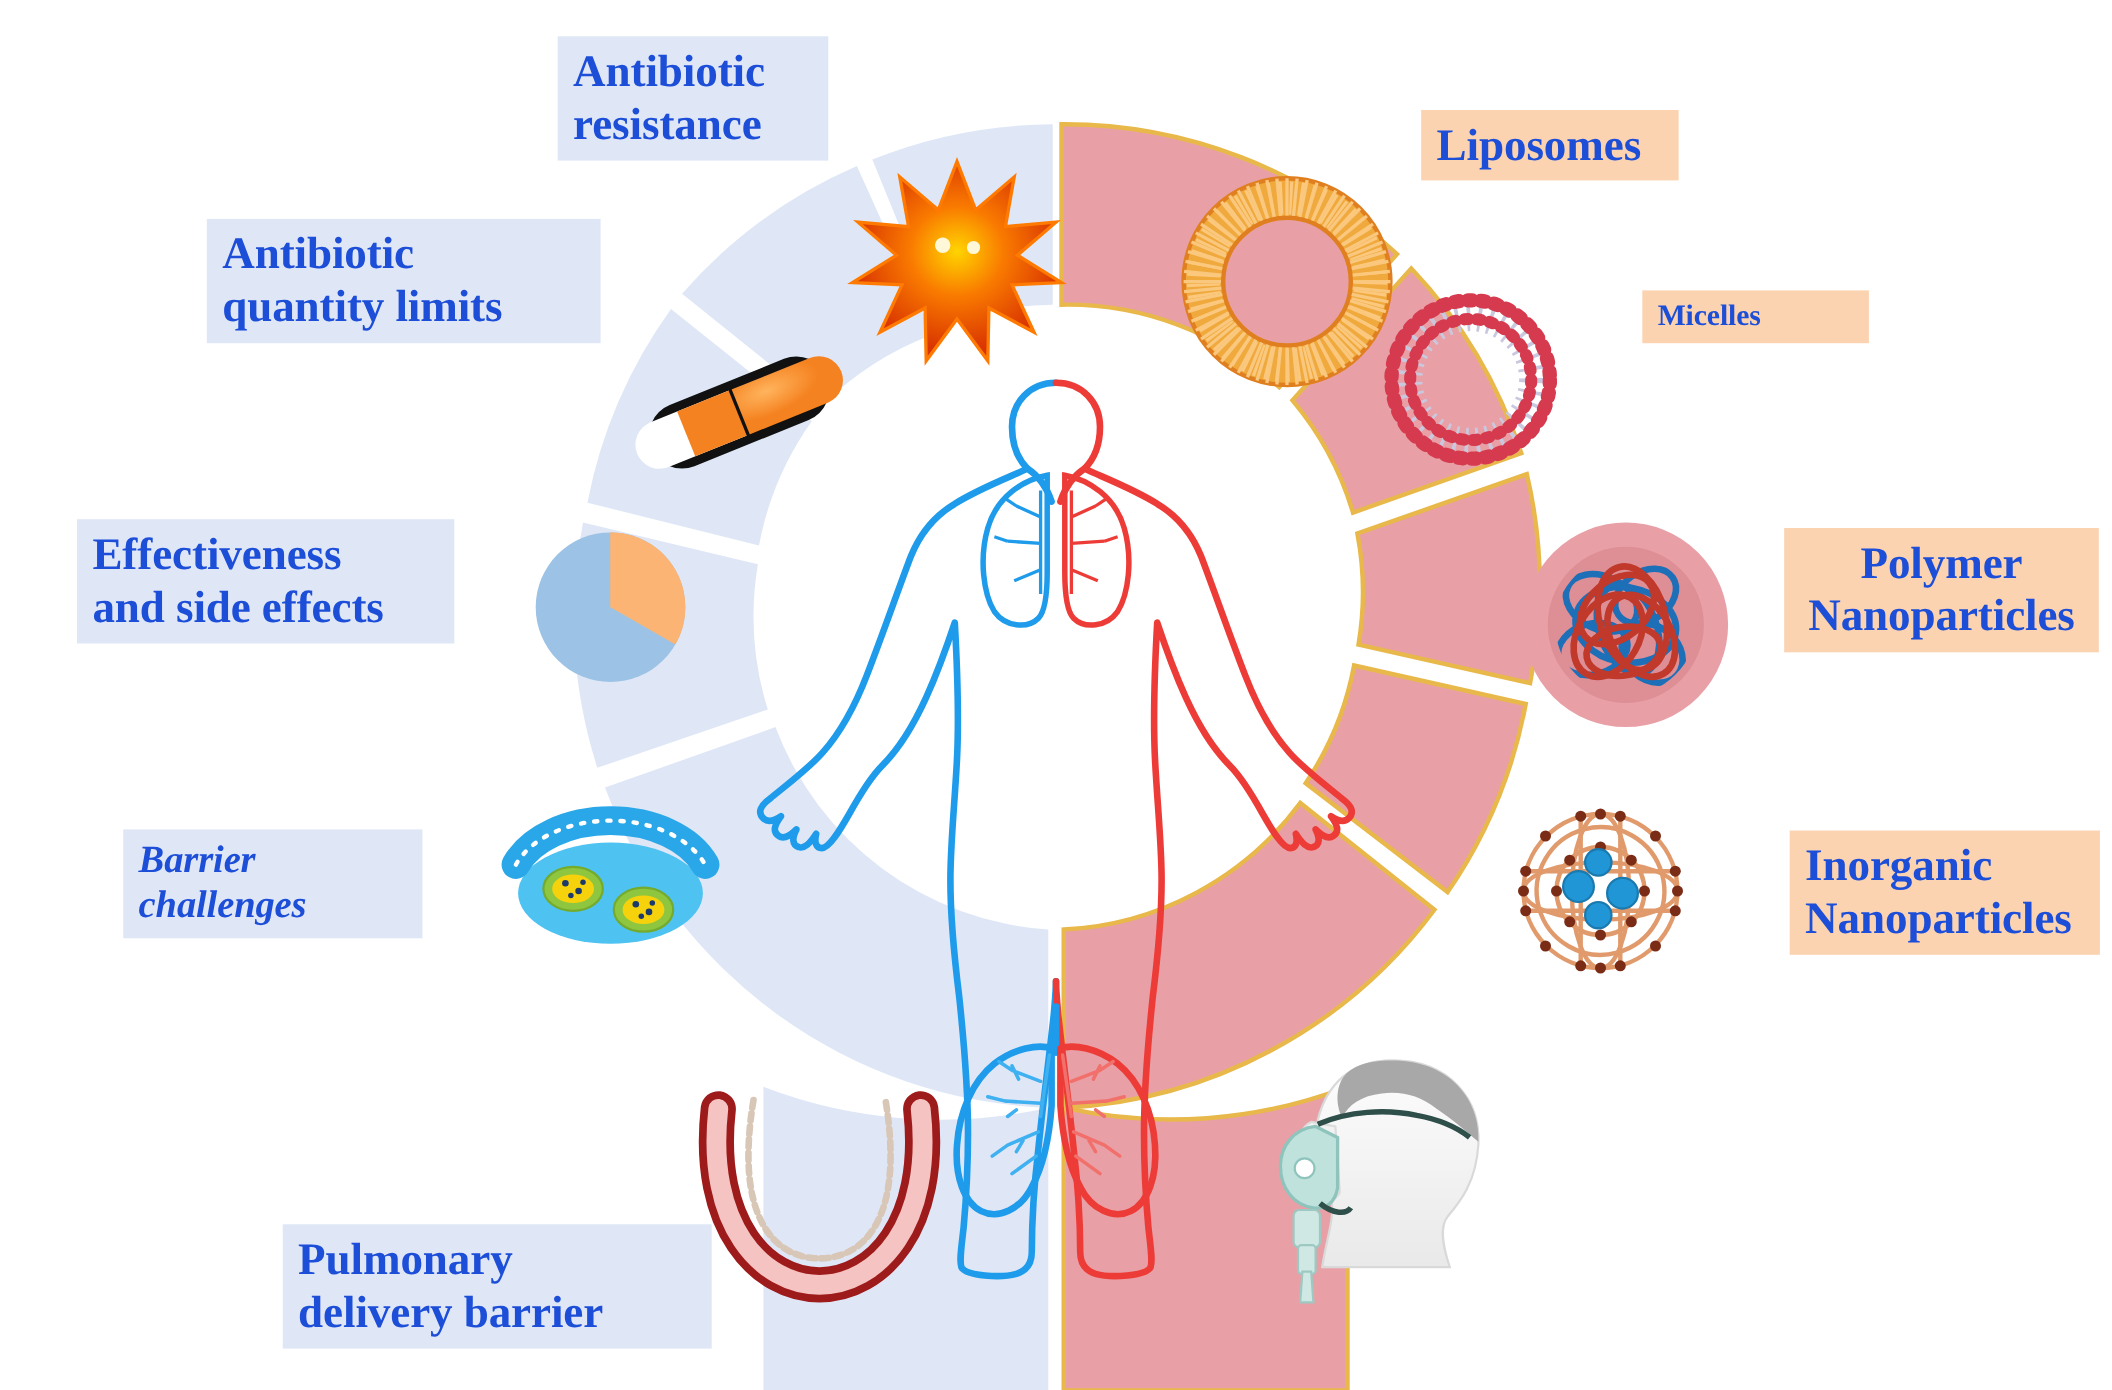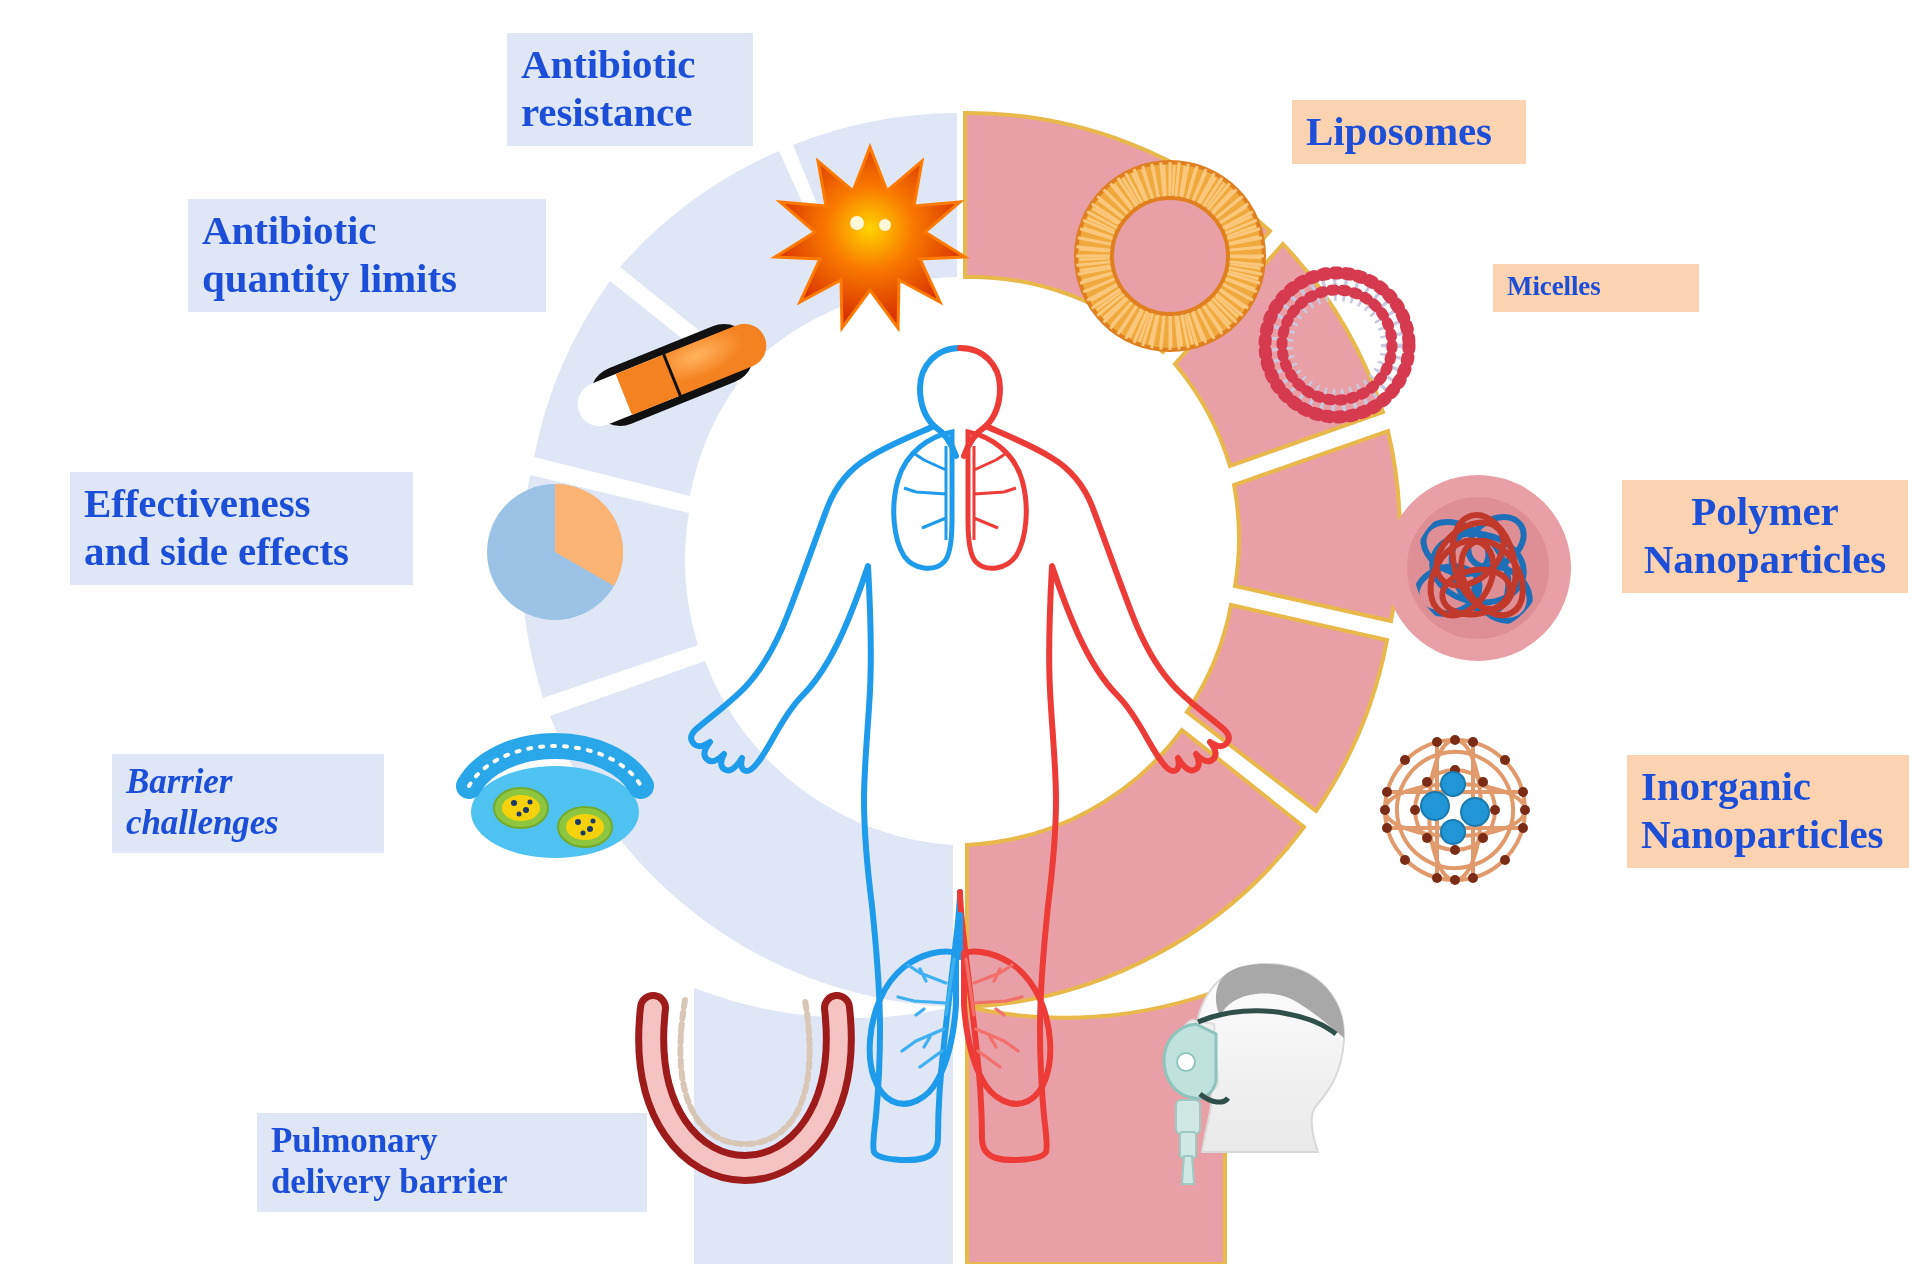--- a/index.html
+++ b/index.html
@@ -19,21 +19,21 @@
     white-space:pre-line;
     letter-spacing:-0.1px;
   }
   .label.blue{background:#dfe7f7;}
   .label.peach{background:#fbd3b0;}
 
   .l-anti-res   {left:507px; top:33px;  width:246px; font-size:41px;}
   .l-anti-qty   {left:188px; top:199px; width:358px; font-size:41px;}
   .l-effect     {left:34px;  top:472px; width:343px; font-size:41px;margin-left:36px;}
   .l-barrier    {left:112px; top:754px; width:272px; font-size:35px;font-style:italic;}
-  .l-pulm       {left:257px; top:1113px;width:390px; font-size:35px;}
+  .l-pulm       {left:257px; top:1113px;width:390px; font-size:41px;}
 
   .l-lipo       {left:1292px;top:100px; width:234px; font-size:41px;}
   .l-micelle    {left:1493px;top:264px; width:206px; font-size:27px;}
   .l-polymer    {left:1622px;top:480px; width:286px; font-size:41px; text-align:center;}
   .l-inorg      {left:1627px;top:755px; width:282px; font-size:41px;}
   .l-lunginh    {left:1439px;top:1117px;width:425px; font-size:41px;}
 
   
   svg.ring{position:absolute;left:0;top:0;width:1920px;height:1264px;}
 </style>

